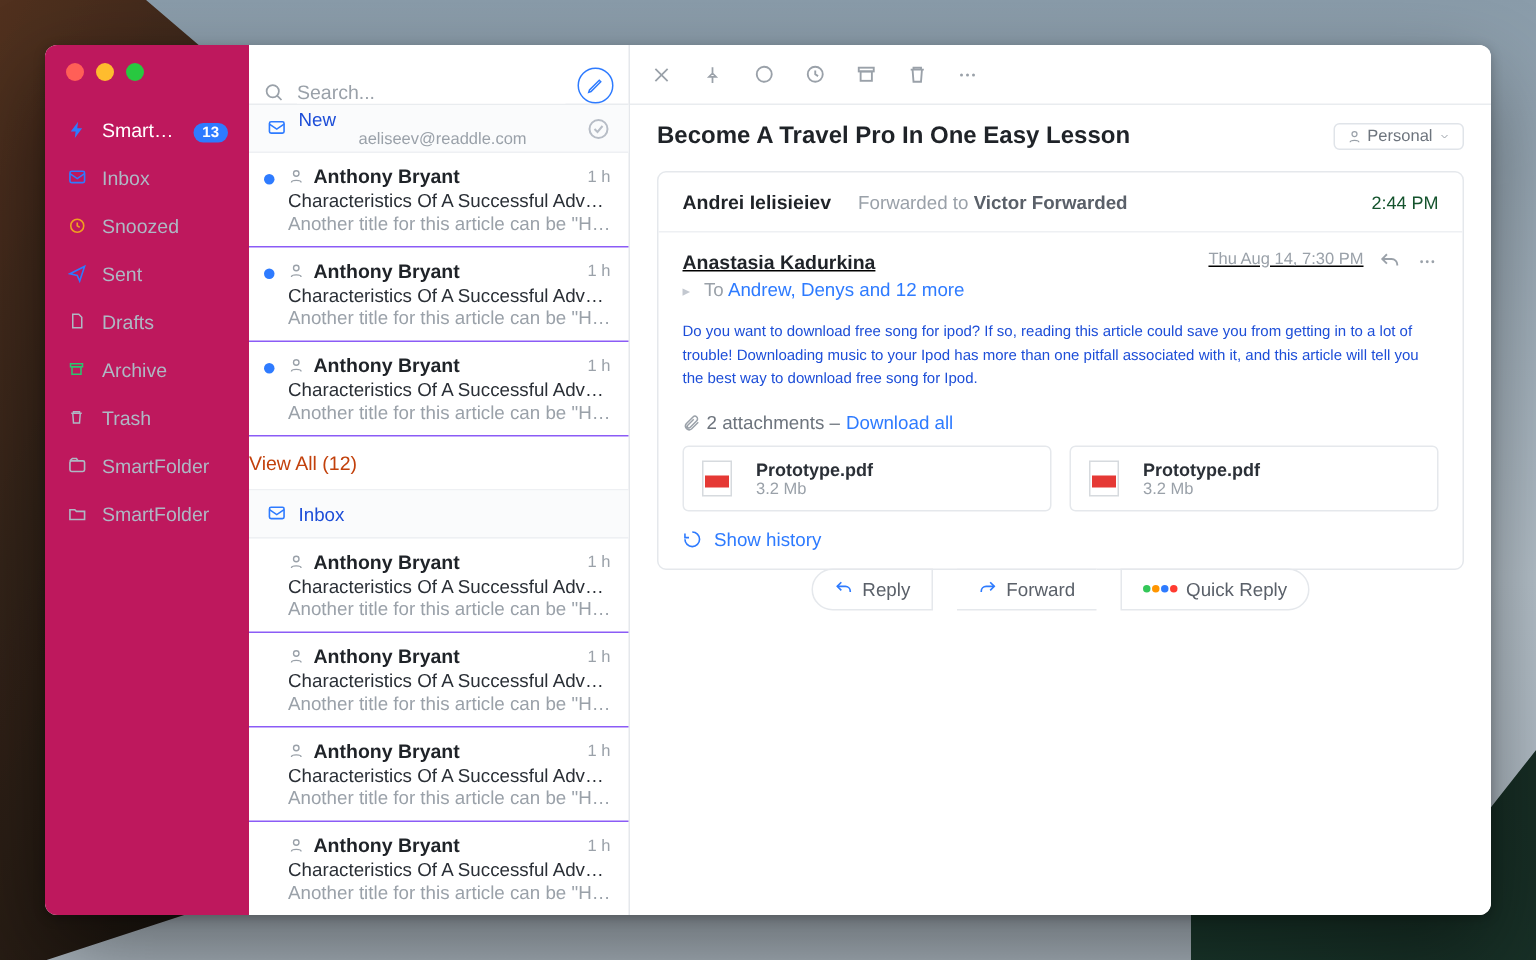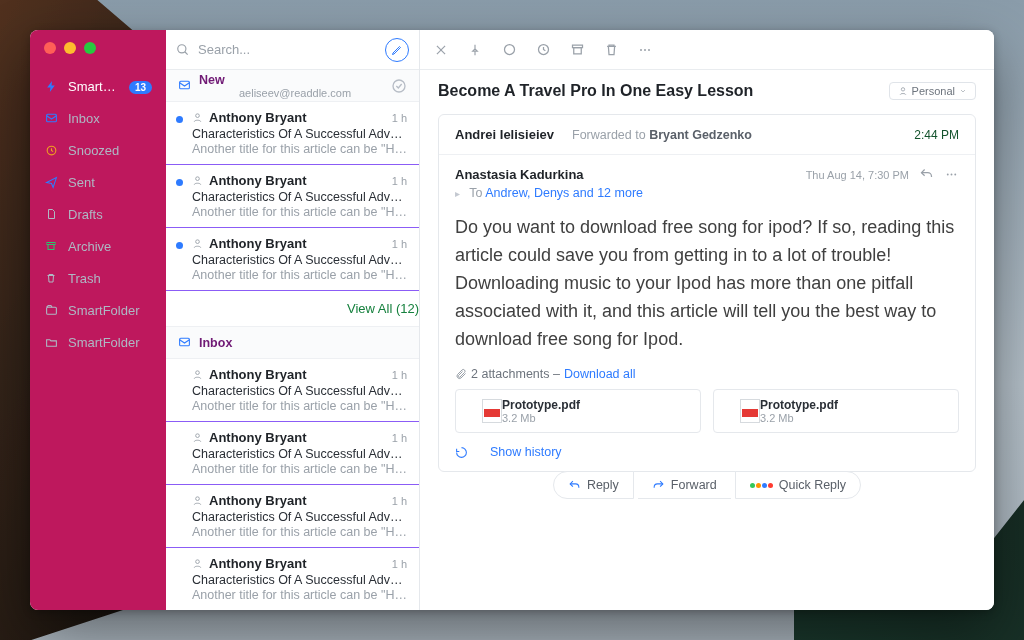--- a/index.html
+++ b/index.html
@@ -40,80 +40,80 @@
 .nav-item.active .badge-wrap { margin-left: auto; }
 .nav-item .ic { width: 14px; display: flex; justify-content: center; }
 .badge { background: #2e7bff; color: #fff; font-size: 10px; font-weight: 600; padding: 1px 6px; border-radius: 8px; }
 .nav-item .label { overflow: hidden; text-overflow: ellipsis; white-space: nowrap; flex: 1; }
 
 
 svg { display: block; }
 
 
 .list { width: 254px; border-right: 1px solid #e5e8ec; background: #fff; display: flex; flex-direction: column; }
-.searchbar { display: flex; align-items: center; height: 40px; padding: 0 10px; gap: 8px; border-bottom: 1px solid #e9ecef; }
+.searchbar { display: flex; align-items: flex-end; height: 40px; padding: 0 10px; gap: 8px; border-bottom: 1px solid #e9ecef; }
 .search-input { flex: 1; border: none; outline: none; font-size: 13px; color: #333; }
 .search-input::placeholder { color: #9aa1a9; }
 .compose-btn { width: 24px; height: 24px; border: 1.5px solid #2e7bff; border-radius: 50%; display:flex;align-items:center;justify-content:center;color:#2e7bff; cursor:pointer; }
 
 .list-scroll { overflow-y: auto; height: 540px; }
 
 .section-head { display: flex; align-items: center; height: 32px; padding: 0 12px; gap: 8px; border-bottom: 1px solid #eef0f3; background: #fafbfc; }
-.section-head .title { font-size: 12.5px; color: #701a75; font-weight: 700; }
+.section-head .title { font-size: 12.5px; color: #1d4ed8; font-weight: 400; }
 .section-head .sub { font-size: 11px; color: #9aa1a9; margin-left: 40px; }
 .section-head .check { margin-left: auto; color: #b7bdc6; }
 
 .msg { position: relative; padding: 8px 12px 8px 26px; border-bottom: 1px solid #8b5cf6; cursor: pointer; }
 .msg .dot { position: absolute; left: 10px; top: 14px; width: 7px; height: 7px; border-radius: 50%; background: #2e7bff; }
 .msg .row1 { display: flex; align-items: center; gap: 6px; }
 .msg .row1 .sender { font-size: 13px; font-weight: 700; color: #1f2328; }
 .msg .row1 .time { margin-left: auto; font-size: 11px; color: #9aa1a9; }
 .msg .subject { font-size: 12.5px; color: #2a2f36; margin-top: 2px; white-space: nowrap; overflow: hidden; text-overflow: ellipsis; }
 .msg .preview { font-size: 12.5px; color: #9aa1a9; margin-top: 1px; white-space: nowrap; overflow: hidden; text-overflow: ellipsis; }
 .person-ic { color: #9aa1a9; }
-.view-all { text-align: right; padding: 10px 0; color: #15803d; font-size: 13px; border-bottom: 1px solid #eef0f3; cursor:pointer; }
+.view-all { text-align: left; padding: 10px 0; color: #c2410c; font-size: 13px; border-bottom: 1px solid #eef0f3; cursor:pointer; }
 
 
 .reader { flex: 1; display: flex; flex-direction: column; background: #fff; }
 .toolbar { height: 40px; display: flex; align-items: center; padding: 0 12px; gap: 16px; color: #9aa1a9; border-bottom: 1px solid #e9ecef; }
 .toolbar .tool { cursor: pointer; width: 18px; height: 18px; display:flex;align-items:center;justify-content:center; }
 .toolbar .spacer { flex: 1; }
 
 .reader-body { padding: 12px 18px; }
 .title-row { display: flex; align-items: center; }
 .mail-title { font-size: 16px; font-weight: 700; color: #1f2328; }
 .label-pill { margin-left: auto; font-size: 11px; color: #6d747d; border: 1px solid #e0e4e9; border-radius: 4px; padding: 2px 8px; display:flex;align-items:center;gap:4px; cursor:pointer; }
 
 .card { border: 1px solid #e5e8ec; border-radius: 6px; margin-top: 14px; }
 .card-head { padding: 12px 16px; border-bottom: 1px solid #eef0f3; display: flex; align-items: baseline; }
 .card-head .from { font-size: 13px; font-weight: 700; color: #1f2328; }
 .card-head .fw { margin-left: 18px; font-size: 12.5px; color: #9aa1a9; }
 .card-head .fw b { color: #5a6069; font-weight: 600; }
 .card-head .hh { margin-left: auto; font-size: 12px; color: #14532d; }
 .card-inner { padding: 12px 16px; }
-.from2-row { display: flex; align-items: center; }
+.from2-row { display: flex; align-items: flex-start; text-decoration: underline; }
 .from2 { font-size: 13px; font-weight: 700; color: #1f2328; }
 .from2-row .ts { margin-left: auto; font-size: 11px; color: #9aa1a9; }
 .from2-row .reply-ic, .from2-row .more-ic { color: #9aa1a9; margin-left: 10px; cursor:pointer; }
 .to-row { margin-top: 4px; font-size: 12.5px; color: #9aa1a9; }
 .to-row .chev { margin-right: 6px; color: #c3c8d0; font-size: 10px; }
 .to-row .link { color: #2e7bff; }
-.bodytext { margin-top: 14px; font-size: 18px; color: #404040; line-height: 1.55; }
+.bodytext { margin-top: 14px; font-size: 10px; color: #1d4ed8; line-height: 1.55; }
 .attach-row { margin-top: 14px; font-size: 12.5px; color: #6d747d; display:flex;align-items:center;gap:4px; }
 .attach-row .link { color: #2e7bff; cursor:pointer; }
 .attachments { display: flex; gap: 12px; margin-top: 8px; }
-.att { flex: 1; border: 1px solid #e5e8ec; border-radius: 4px; padding: 8px 26px; display:flex;align-items:center;gap:0; cursor:pointer; }
+.att { flex: 1; border: 1px solid #e5e8ec; border-radius: 4px; padding: 8px 12px; display:flex;align-items:center;gap:16px; cursor:pointer; }
 .att .pdf { width: 20px; height: 24px; position: relative; }
 .att .pdf::before { content:""; position:absolute; inset:0; background:#fff; border:1px solid #d6dade; }
 .att .pdf::after { content:""; position:absolute; left:2px; right:2px; top:10px; height:8px; background:#e53935; }
 .att .name { font-size: 12px; color: #2a2f36; font-weight: 600; }
 .att .size { font-size: 11px; color: #9aa1a9; }
-.showhist { margin-top: 12px; font-size: 12.5px; color: #2e7bff; display:flex;align-items:center;gap:22px; cursor:pointer; }
-
-.actions { display: flex; gap: 4px; justify-content: center; margin-top: -1px; }
+.showhist { margin-top: 12px; font-size: 12.5px; color: #2e7bff; display:flex;align-items:center;gap:8px; cursor:pointer; }
+
+.actions { display: flex; gap: 16px; justify-content: center; margin-top: -1px; }
 .actions .btn { border: 1px solid #e5e8ec; padding: 6px 14px; font-size: 12.5px; color: #5a6069; background:#fff; display:flex;align-items:center;gap:6px; cursor:pointer; }
 .actions .btn:first-child { border-radius: 16px 0 0 16px; }
 .actions .btn:nth-child(2) { border-left: none; border-right: none; }
 .actions .btn:last-child { border-radius: 0 16px 16px 0; }
 .qdots { display:inline-flex; gap:1px; }
 .qdots span { width:5px;height:5px;border-radius:50%; }
 .qdots .a{background:#34c759}.qdots .b{background:#ff9500}.qdots .c{background:#2e7bff}.qdots .d{background:#ff3b30}
 
 </style>
 </head>
@@ -432,21 +432,21 @@
           <svg width="8" height="8" viewBox="0 0 24 24" fill="none" stroke="#9aa1a9" stroke-width="2">
               <path d="M6 9l6 6 6-6"></path>
             </svg>
         </div>
       </div>
 
       <div class="card">
         <div class="card-head">
           <span class="from">Andrei Ielisieiev</span>
           <span class="fw">
-            <span>Forwarded to </span><b>Bryant Gedzenko</b>
+            <span>Forwarded to </span><b>Victor Forwarded</b>
           </span>
           <span class="hh">2:44 PM</span>
         </div>
         <div class="card-inner">
           <div class="from2-row">
             <span class="from2">Anastasia Kadurkina</span>
             <span class="ts">Thu Aug 14, 7:30 PM</span>
             <span class="reply-ic">
                 <svg width="15" height="15" viewBox="0 0 24 24" fill="none" stroke="#9aa1a9" stroke-width="2">
                   <path d="M9 14l-5-5 5-5"></path>

